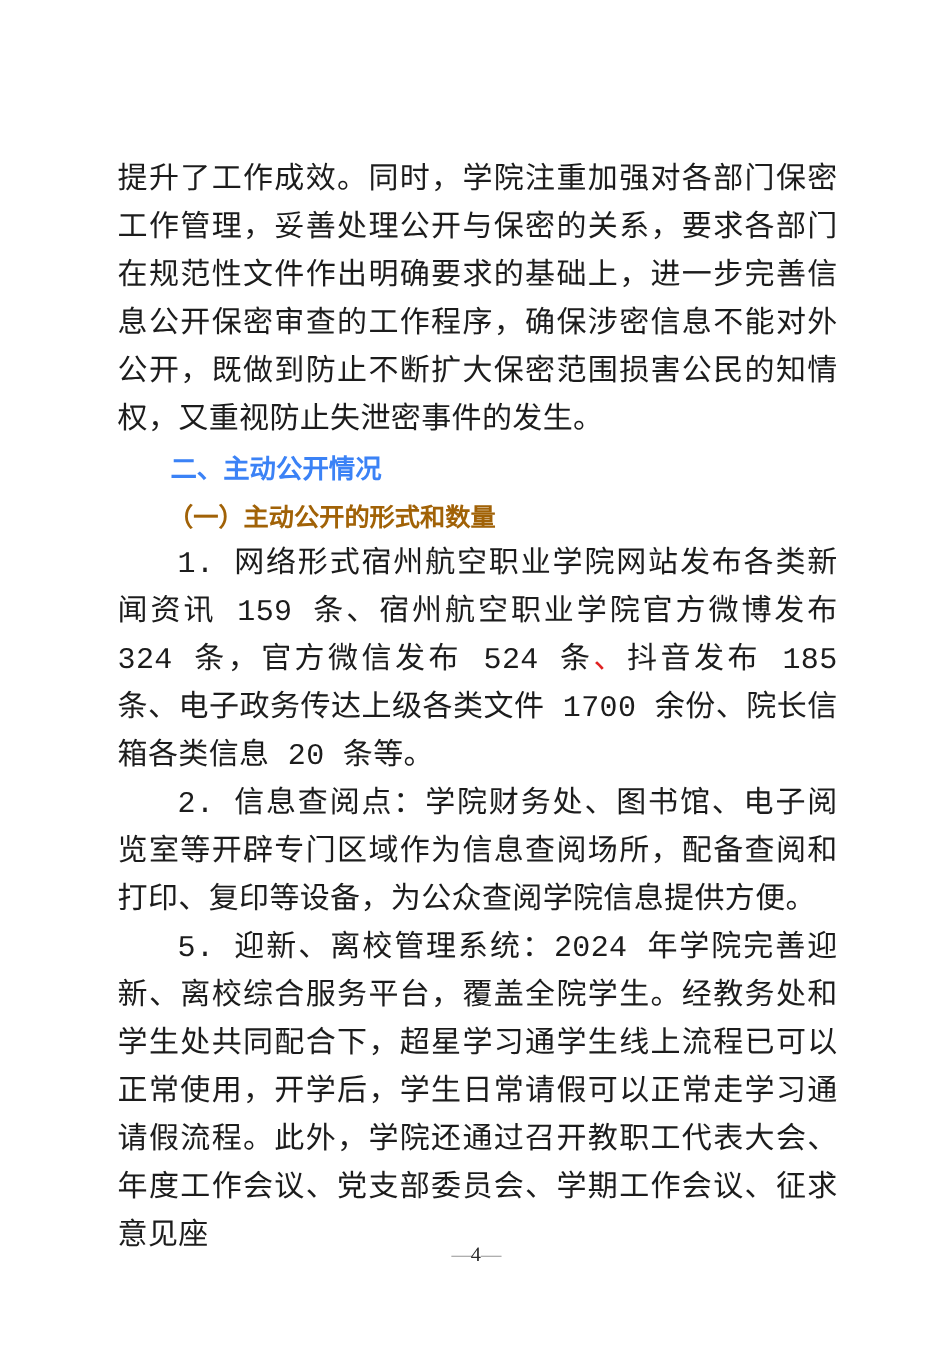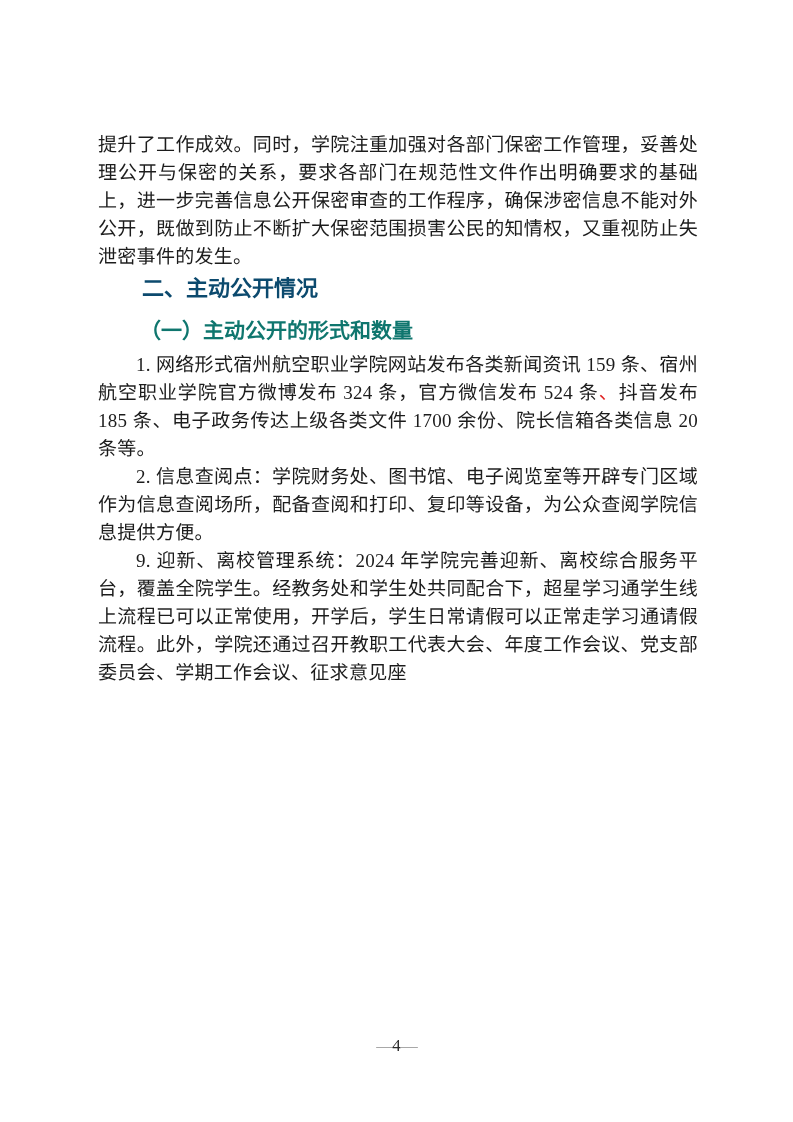--- a/index.html
+++ b/index.html
@@ -17,52 +17,52 @@
     color: #1c1c1c;
   }
   .content {
     position: absolute;
     left: 98px;
     top: 131px;
     width: 600px;
   }
   .para {
     margin: 0;
-    font-size: 19px;
-    line-height: 28px;
+    font-size: 25px;
+    line-height: 40px;
     text-align: justify;
     letter-spacing: 0.3px;
-    font-family: Liberation Serif, serif;
+    font-family: Liberation Mono, monospace;
     font-weight: normal;
   }
   .indent {
     text-indent: 2em;
   }
   .no-indent {
     text-indent: 0;
   }
   .section-heading {
     margin: 0;
     font-size: 22px;
     line-height: 40px;
     font-weight: bold;
     text-indent: 2em;
     text-align: left;
-    font-family: Liberation Mono, monospace;
-    color: #0c4a6e;
+    font-family: Liberation Sans, sans-serif;
+    color: #3b82f6;
   }
   .subsection-heading {
     margin: 0;
     font-size: 21px;
     line-height: 40px;
     font-weight: bold;
     text-indent: 2em;
     text-align: left;
     font-family: "Liberation Serif", "DejaVu Serif", serif;
-    color: #0f766e;
+    color: #a16207;
   }
   .footer {
     position: absolute;
     left: 0;
     top: 1036px;
     width: 100%;
     text-align: center;
     font-size: 17px;
     line-height: 20px;
     font-family: "Liberation Serif", "DejaVu Serif", serif;
@@ -83,19 +83,19 @@
 
     <h2 class="section-heading">二、主动公开情况</h2>
 
     <h3 class="subsection-heading">（一）主动公开的形式和数量</h3>
 
 
     <p class="para indent"><span>1. 网络形式宿州航空职业学院网站发布各类新闻资讯 159 条、宿州航空职业学院官方微博发布 324 条，官方微信发布 524 条</span><span class="red-mark" style="color: rgb(224, 34, 34);">、</span><span>抖音发布 185 条、电子政务传达上级各类文件 1700 余份、院长信箱各类信息 20 条等。</span></p>
 
     <p class="para indent">2. 信息查阅点：学院财务处、图书馆、电子阅览室等开辟专门区域作为信息查阅场所，配备查阅和打印、复印等设备，为公众查阅学院信息提供方便。</p>
 
-    <p class="para indent">9. 迎新、离校管理系统：2024 年学院完善迎新、离校综合服务平台，覆盖全院学生。经教务处和学生处共同配合下，超星学习通学生线上流程已可以正常使用，开学后，学生日常请假可以正常走学习通请假流程。此外，学院还通过召开教职工代表大会、年度工作会议、党支部委员会、学期工作会议、征求意见座</p>
+    <p class="para indent">5. 迎新、离校管理系统：2024 年学院完善迎新、离校综合服务平台，覆盖全院学生。经教务处和学生处共同配合下，超星学习通学生线上流程已可以正常使用，开学后，学生日常请假可以正常走学习通请假流程。此外，学院还通过召开教职工代表大会、年度工作会议、党支部委员会、学期工作会议、征求意见座</p>
 
   </div>
 
   <div class="footer"><span class="dash" style="color: rgb(154, 154, 154);">—</span><span>4</span><span class="dash" style="color: rgb(154, 154, 154);">—</span></div>
 
 </div>
 
 </body></html>

